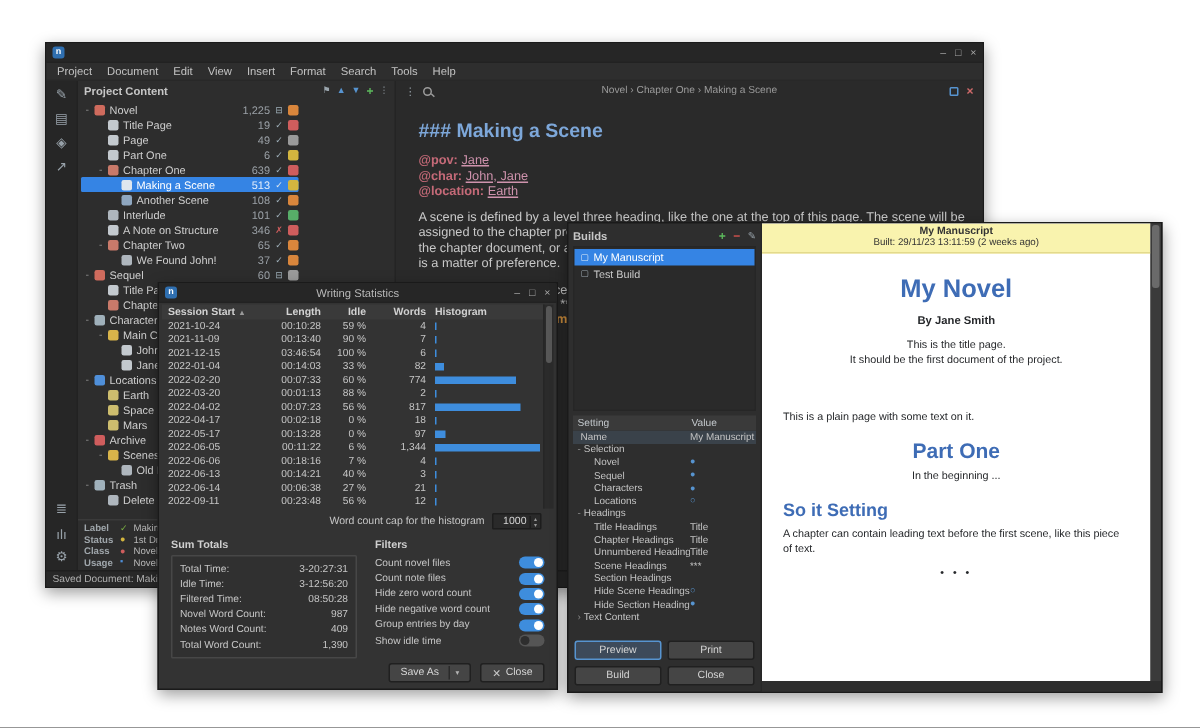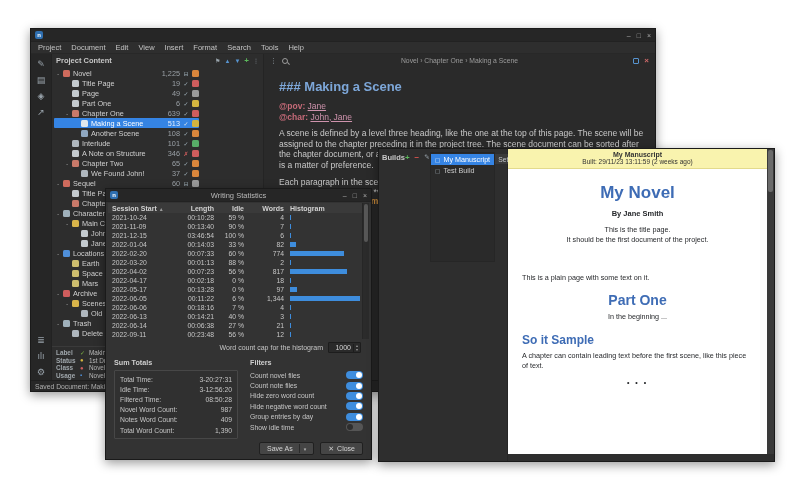--- a/index.html
+++ b/index.html
@@ -94,21 +94,21 @@
   .toggle.on{background:#3e8ddd}
   .toggle.on .knob{left:auto;right:1px;background:#fff}
   .btnrow{margin-top:auto;display:flex;justify-content:flex-end;gap:6px;padding:3px 8px 5px;flex:none}
   .btn{height:13px;background:#454545;border:1px solid #202020;border-radius:2px;color:#d5d5d5;font-size:7px;display:flex;align-items:center;padding:0 7px;gap:3px}
   .btn .divider{width:1px;height:9px;background:#2a2a2a;margin:0 1px 0 3px}
   .btn .dd{font-size:5px;color:#b5b5b5}
   .btn .xglyph{font-size:7px;color:#c9c9c9}
   
   .build{left:378px;top:148px;width:397px;height:314px;z-index:30}
   .buildbody{flex:1;display:flex;min-height:0}
-  .bleft{width:129px;display:flex;flex-direction:row;padding:2px 3px;border-right:1px solid #262626;min-height:0}
+  .bleft{width:129px;display:flex;flex-direction:column;padding:2px 3px;border-right:1px solid #262626;min-height:0}
   .bhead{height:12px;display:flex;align-items:center;flex:none}
   .bhtitle{font-size:7.5px;font-weight:bold;color:#c7c7c7}
   .bhicons{margin-left:auto;display:flex;gap:5px;align-items:center}
   .plusic{color:#5cb85c;font-weight:bold;font-size:8px}
   .minusic{color:#d9534f;font-weight:bold;font-size:8px}
   .pencilic{color:#9aa5ad;font-size:6.5px}
   .blist{height:110px;background:#2a2a2a;border:1px solid #262626;margin-top:1px;padding-top:1px;flex:none}
   .bitem{height:11px;display:flex;align-items:center;gap:3px;padding:0 4px;font-size:7.2px;color:#c9c9c9}
   .bitem.sel{background:#3584e4;color:#fff}
   .bicon{font-size:6px;color:#9aa5ad}
@@ -481,20 +481,21 @@
         </span>
       </div>
       <div class="edbody">
         <div class="edheading">### Making a Scene</div>
         <div class="edtags">
 
             <div class="tagline"><span class="tagkey">@pov:</span> <span class="tagval">Jane</span></div>
 
             <div class="tagline"><span class="tagkey">@char:</span> <span class="tagval">John, Jane</span></div>
 
+            <div class="tagline"><span class="tagkey">@location:</span> <span class="tagval">Earth</span></div>
           </div>
         <p class="edpara">A scene is defined by a level three heading, like the one at the top of this page. The scene will be assigned to the chapter preceding it in the project tree. The scene document can be sorted after the chapter document, or as a child of the chapter. Both result in the same output in the end, so it is a matter of preference.</p>
         <div class="edfrags">
 
         <div class="fragline">Each paragraph in the scene i</div>
             <div class="fragline">like **bold**, _italic_ and **_</div>
             <div class="fragline accent">support for _nested_ empha</div>
           </div>
       </div>
     </div>
@@ -985,21 +986,21 @@
         <div class="pagebody">
           <div class="pvtitle">My Novel</div>
           <div class="pvby">By Jane Smith</div>
           <div class="pvlines">
             <div class="pvline">This is the title page.</div>
             <div class="pvline">It should be the first document of the project.</div>
           </div>
           <div class="pvp1">This is a plain page with some text on it.</div>
           <div class="pvpart">Part One</div>
           <div class="pvsub">In the beginning ...</div>
-          <div class="pvchap">So it Sample</div>
+          <div class="pvchap">So it Setting</div>
           <div class="pvcp">A chapter can contain leading text before the first scene, like this piece of text.</div>
           <div class="pvsep">• • •</div>
         </div>
       </div>
       <div class="pscroll">
           <div class="pthumb"></div>
         </div>
     </div>
   </div>
 </section>

